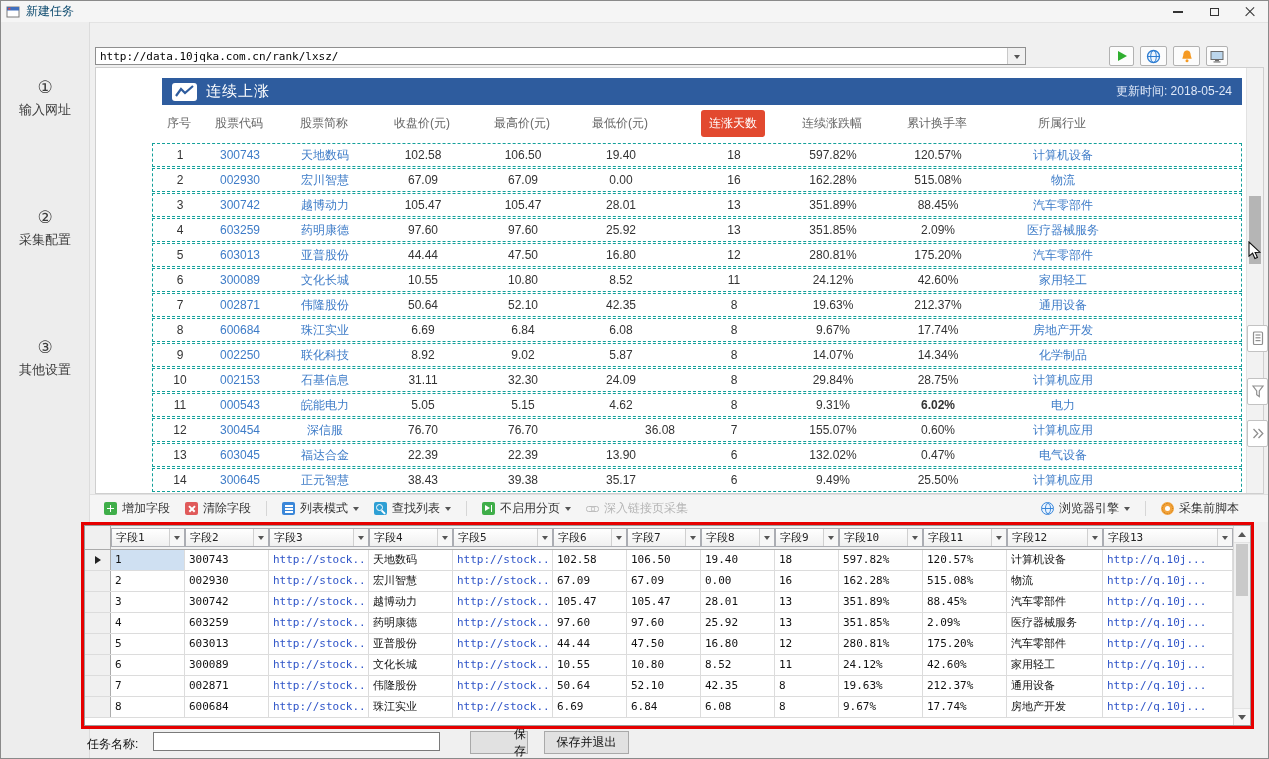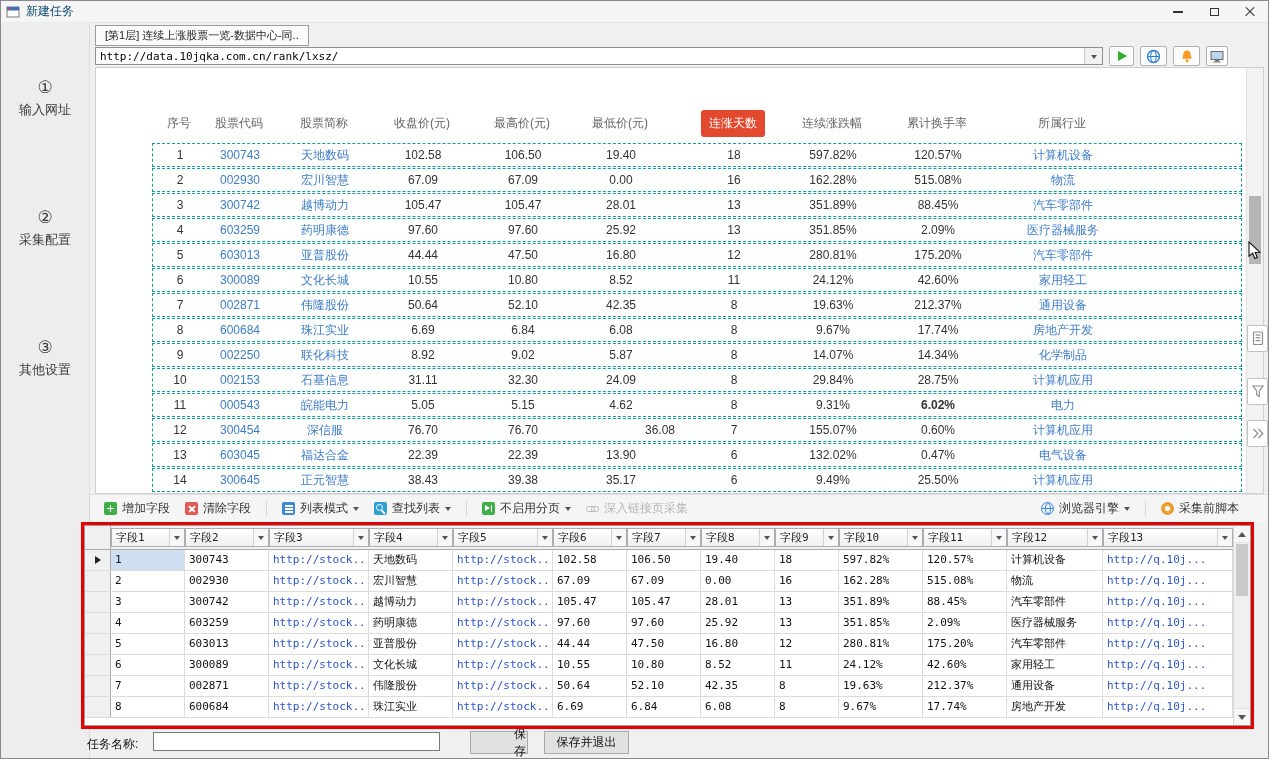--- a/index.html
+++ b/index.html
@@ -25,21 +25,21 @@
   .sidebar{position:absolute;left:0;top:21px;width:88px;bottom:0;background:#ededed;border-right:1px solid #dcdcdc;}
   .step{position:absolute;left:0;width:100%;text-align:center;color:#3c3c3c;cursor:default;}
   .step .num{font-size:17px;line-height:18px;}
   .step .lbl{font-size:13px;margin-top:4px;}
   .step1{top:57px}.step2{top:187px}.step3{top:317px}
 
   
   .tab{position:absolute;left:94px;top:24px;height:21px;background:#fbfbfb;border:1px solid #9c9c9c;
        box-sizing:border-box;display:flex;align-items:center;padding:0 9px;font-size:11px;color:#222;
        max-width:232px;white-space:nowrap;overflow:hidden;}
-  .url-wrap{position:absolute;left:94px;top:46px;width:1008px;height:18px;background:#fff;
+  .url-wrap{position:absolute;left:94px;top:46px;width:931px;height:18px;background:#fff;
             border:1px solid #8f8f8f;box-sizing:border-box;display:flex;}
   .url-input{flex:1;border:none;outline:none;font:11px "DejaVu Sans Mono",monospace;padding:0 4px;color:#000;background:transparent;}
   .url-dd{width:17px;border-left:1px solid #c9c9c9;background:#f1f1f1;display:flex;align-items:center;justify-content:center;}
   .chev-d{width:0;height:0;border:3.5px solid transparent;border-top:4.5px solid #555;display:inline-block;margin-top:4px;}
   .mini-btn{position:absolute;top:45px;height:20px;background:#fcfcfc;border:1px solid #b2b2b2;border-radius:2px;
             box-sizing:border-box;display:flex;align-items:center;justify-content:center;}
   #btn-run{left:1108px;width:25px;}
   .play-tri{width:0;height:0;border-top:5.5px solid transparent;border-bottom:5.5px solid transparent;border-left:9px solid #2fae2f;margin-left:2px;}
   #btn-globe{left:1139px;width:27px;}
   #btn-bell{left:1172px;width:27px;}
@@ -173,23 +173,20 @@
     <div class="step step2">
       <div class="num">②</div>
       <div class="lbl">采集配置</div>
     </div>
     <div class="step step3">
       <div class="num">③</div>
       <div class="lbl">其他设置</div>
     </div>
   </div>
 
-  <div class="tab">
-    <span>[第1层] 连续上涨股票一览-数据中心-同..</span>
-  </div>
 
   <div class="url-wrap">
     <input class="url-input" readonly="" value="http://data.10jqka.com.cn/rank/lxsz/" style="">
     <div class="url-dd">
         <i class="chev-d"></i>
       </div>
   </div>
   <div class="mini-btn" id="btn-run">
       <i class="play-tri"></i>
     </div>
@@ -208,20 +205,29 @@
   </div>
   <div class="mini-btn" id="btn-cap">
     <svg width="14" height="13" viewBox="0 0 14 13">
         <rect x="1" y="1.5" width="12" height="8" fill="#bcd6ec" stroke="#6b6b6b"></rect>
         <rect x="5" y="10" width="4" height="1.2" fill="#6b6b6b"></rect>
         <rect x="3.5" y="11.4" width="7" height="1.1" fill="#6b6b6b"></rect>
       </svg>
   </div>
 
   <div class="viewport">
+    <div class="site-header">
+      <span class="site-logo">
+        <svg width="19" height="13" viewBox="0 0 19 13">
+            <polyline points="1,11 6,4 10,8 18,1" fill="none" stroke="#2e5c9e" stroke-width="2.2"></polyline>
+          </svg>
+      </span>
+      <span class="site-title">连续上涨</span>
+      <span class="update-time">更新时间: 2018-05-24</span>
+    </div>
     <div class="page-head">
         <div class="page-hcell" style="width: 34px;">序号</div>
         <div class="page-hcell" style="width: 86px;">股票代码</div>
         <div class="page-hcell" style="width: 84px;">股票简称</div>
         <div class="page-hcell" style="width: 112px;">收盘价(元)</div>
         <div class="page-hcell" style="width: 88px;">最高价(元)</div>
         <div class="page-hcell" style="width: 108px;">最低价(元)</div>
         <div class="page-hcell" style="width: 118px;"><span class="streak-badge">连涨天数</span></div>
         <div class="page-hcell" style="width: 80px;">连续涨跌幅</div>
         <div class="page-hcell" style="width: 130px;">累计换手率</div>

